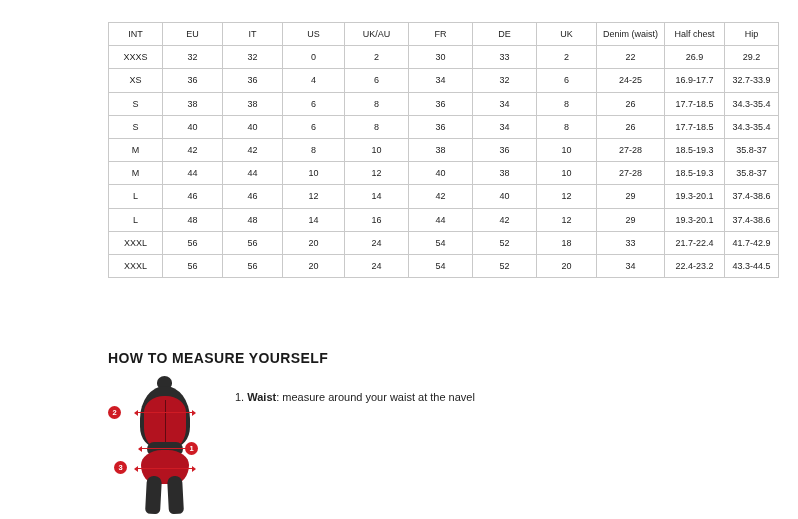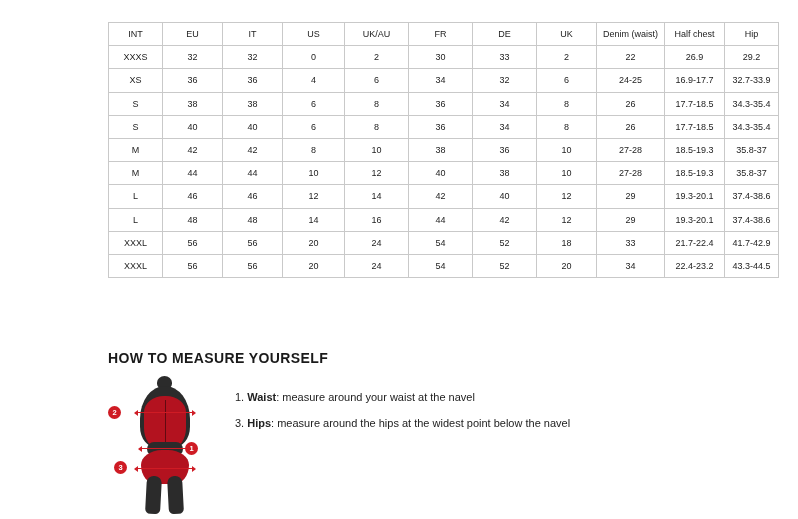--- a/index.html
+++ b/index.html
@@ -415,22 +415,18 @@
         <div class="bullet" id="bullet-1">1</div>
         <div class="bullet" id="bullet-2">2</div>
         <div class="bullet" id="bullet-3">3</div>
       </div>
 
       <div id="notes-col">
         <div class="note">
           <span>1.</span>
           <b>Waist</b><span>: measure around your waist at the navel</span>
         </div>
-        <div class="note">
-          <span>3.</span>
-          <b>Hips</b><span>: measure around the hips at the widest point below the navel</span>
-        </div>
       </div>
 
     </div>
   </div>
 
 </div>
 
 </body></html>

